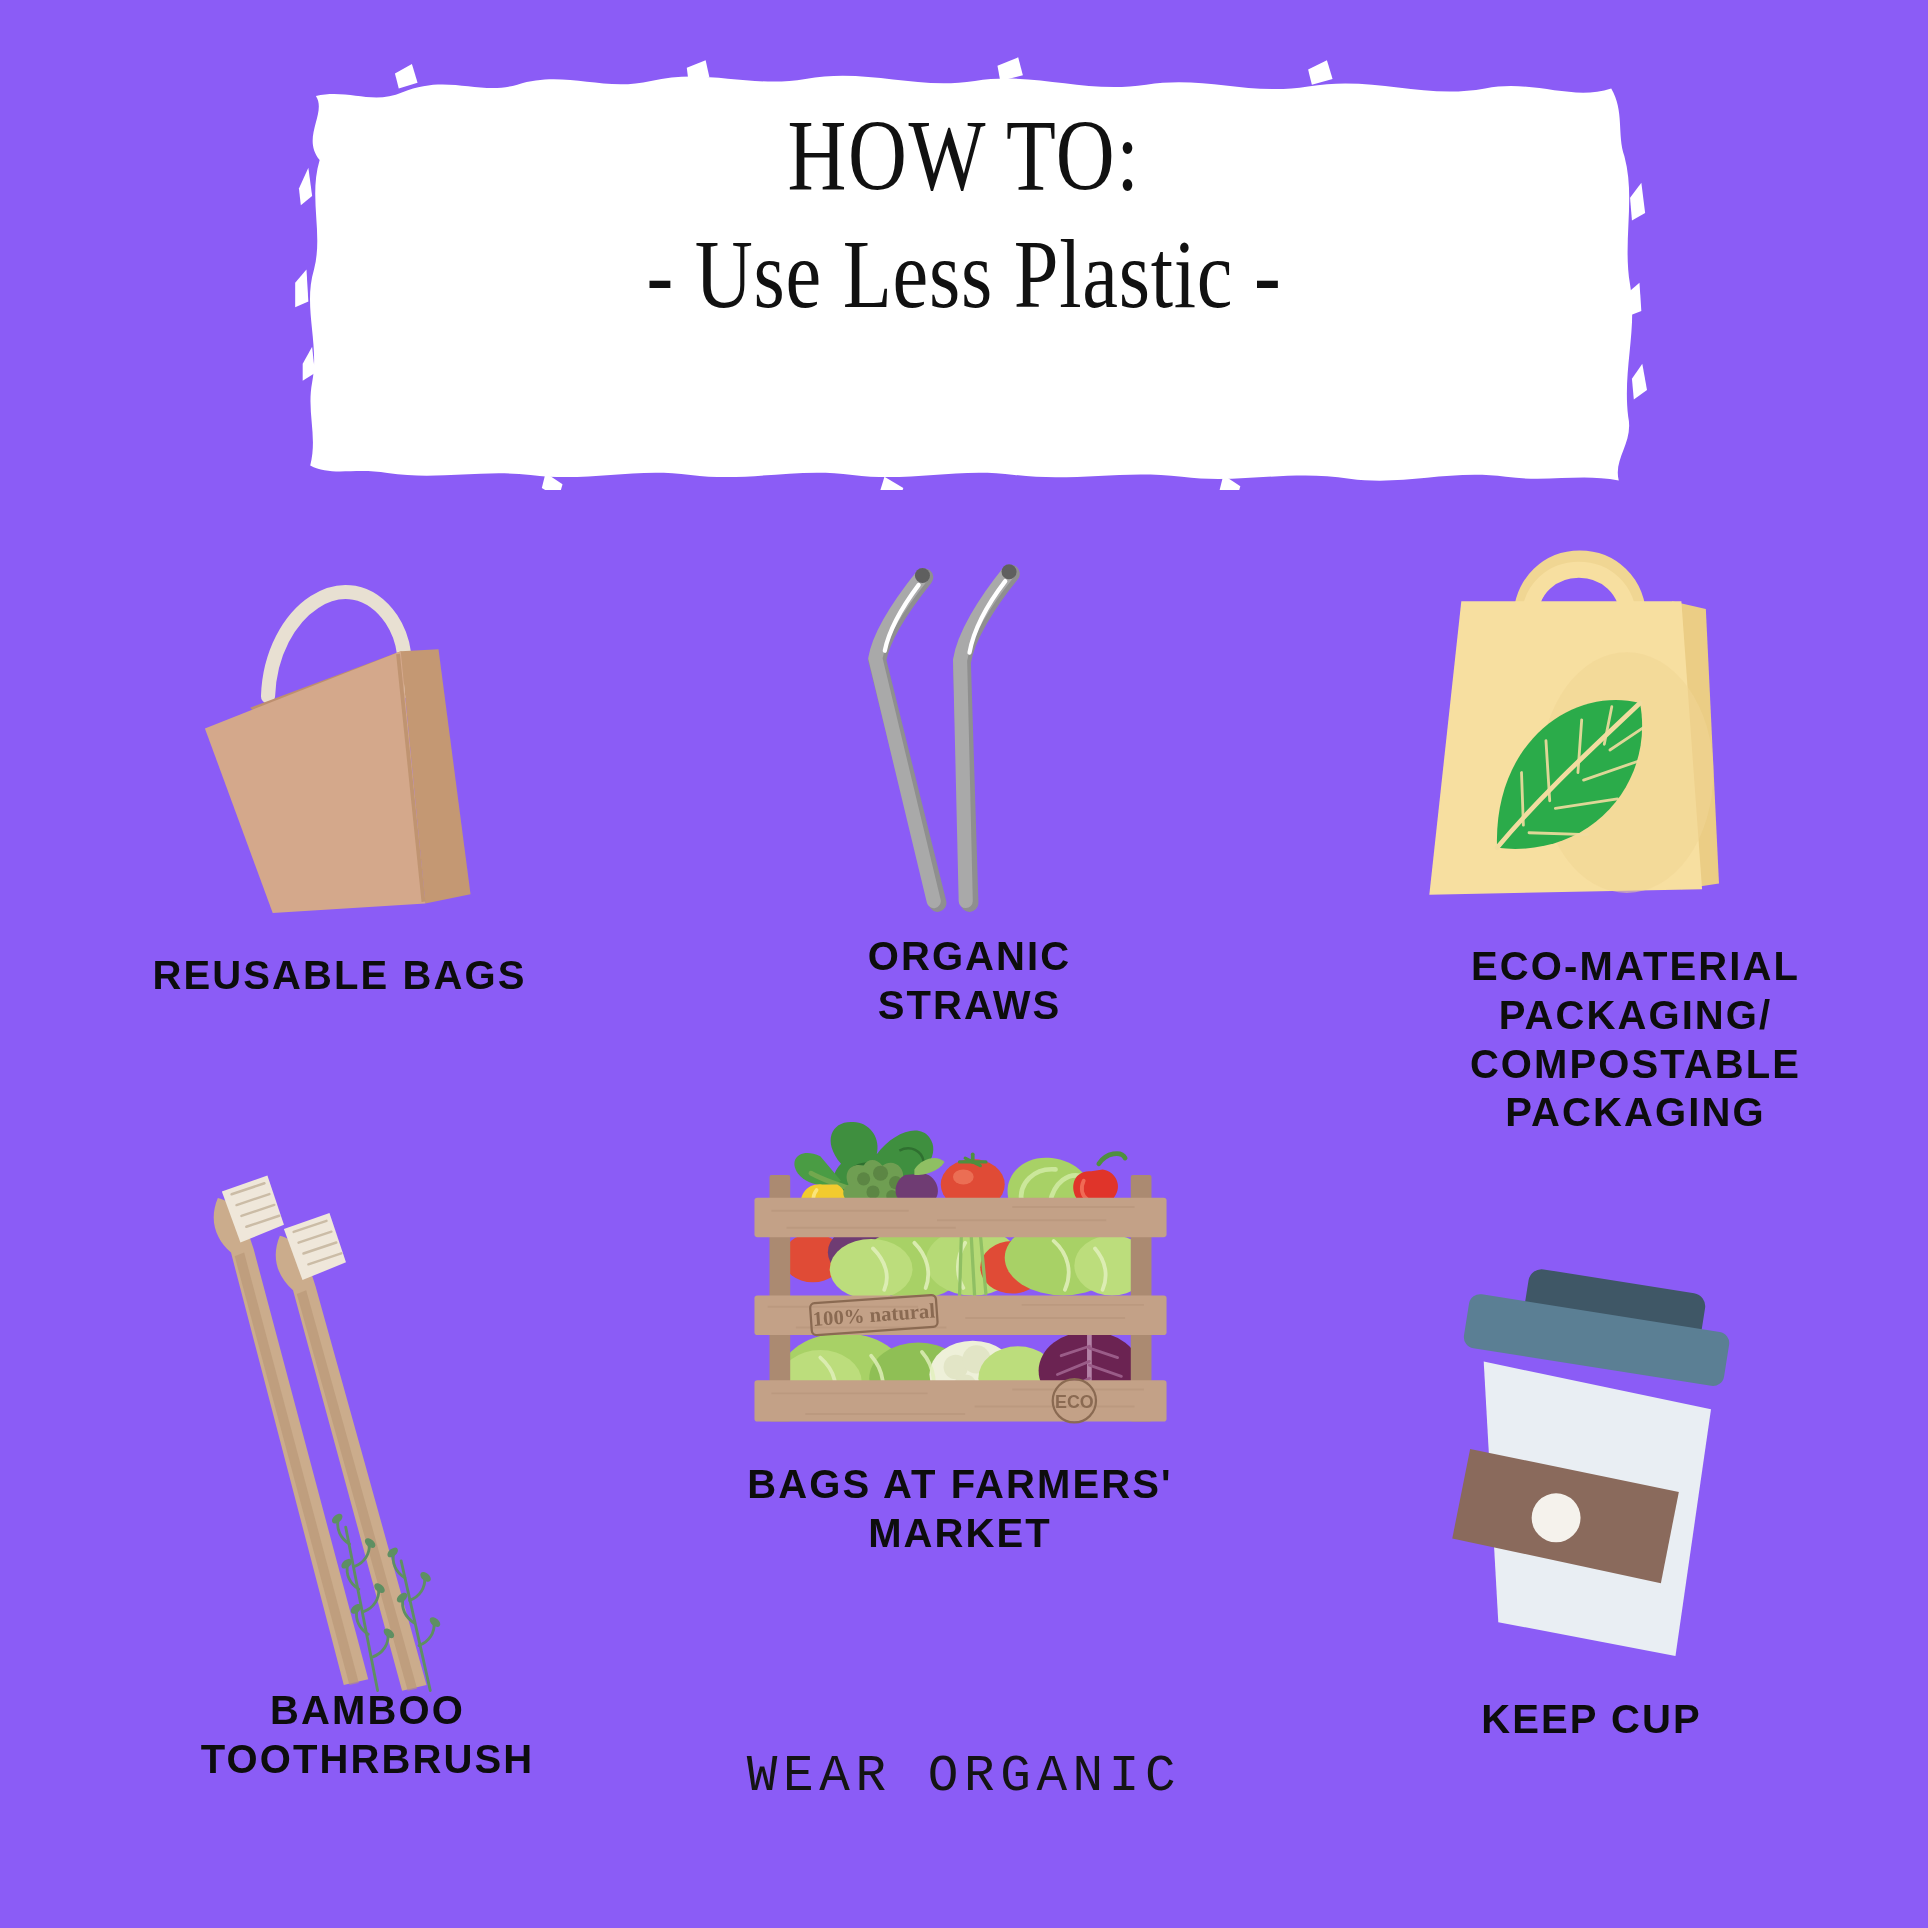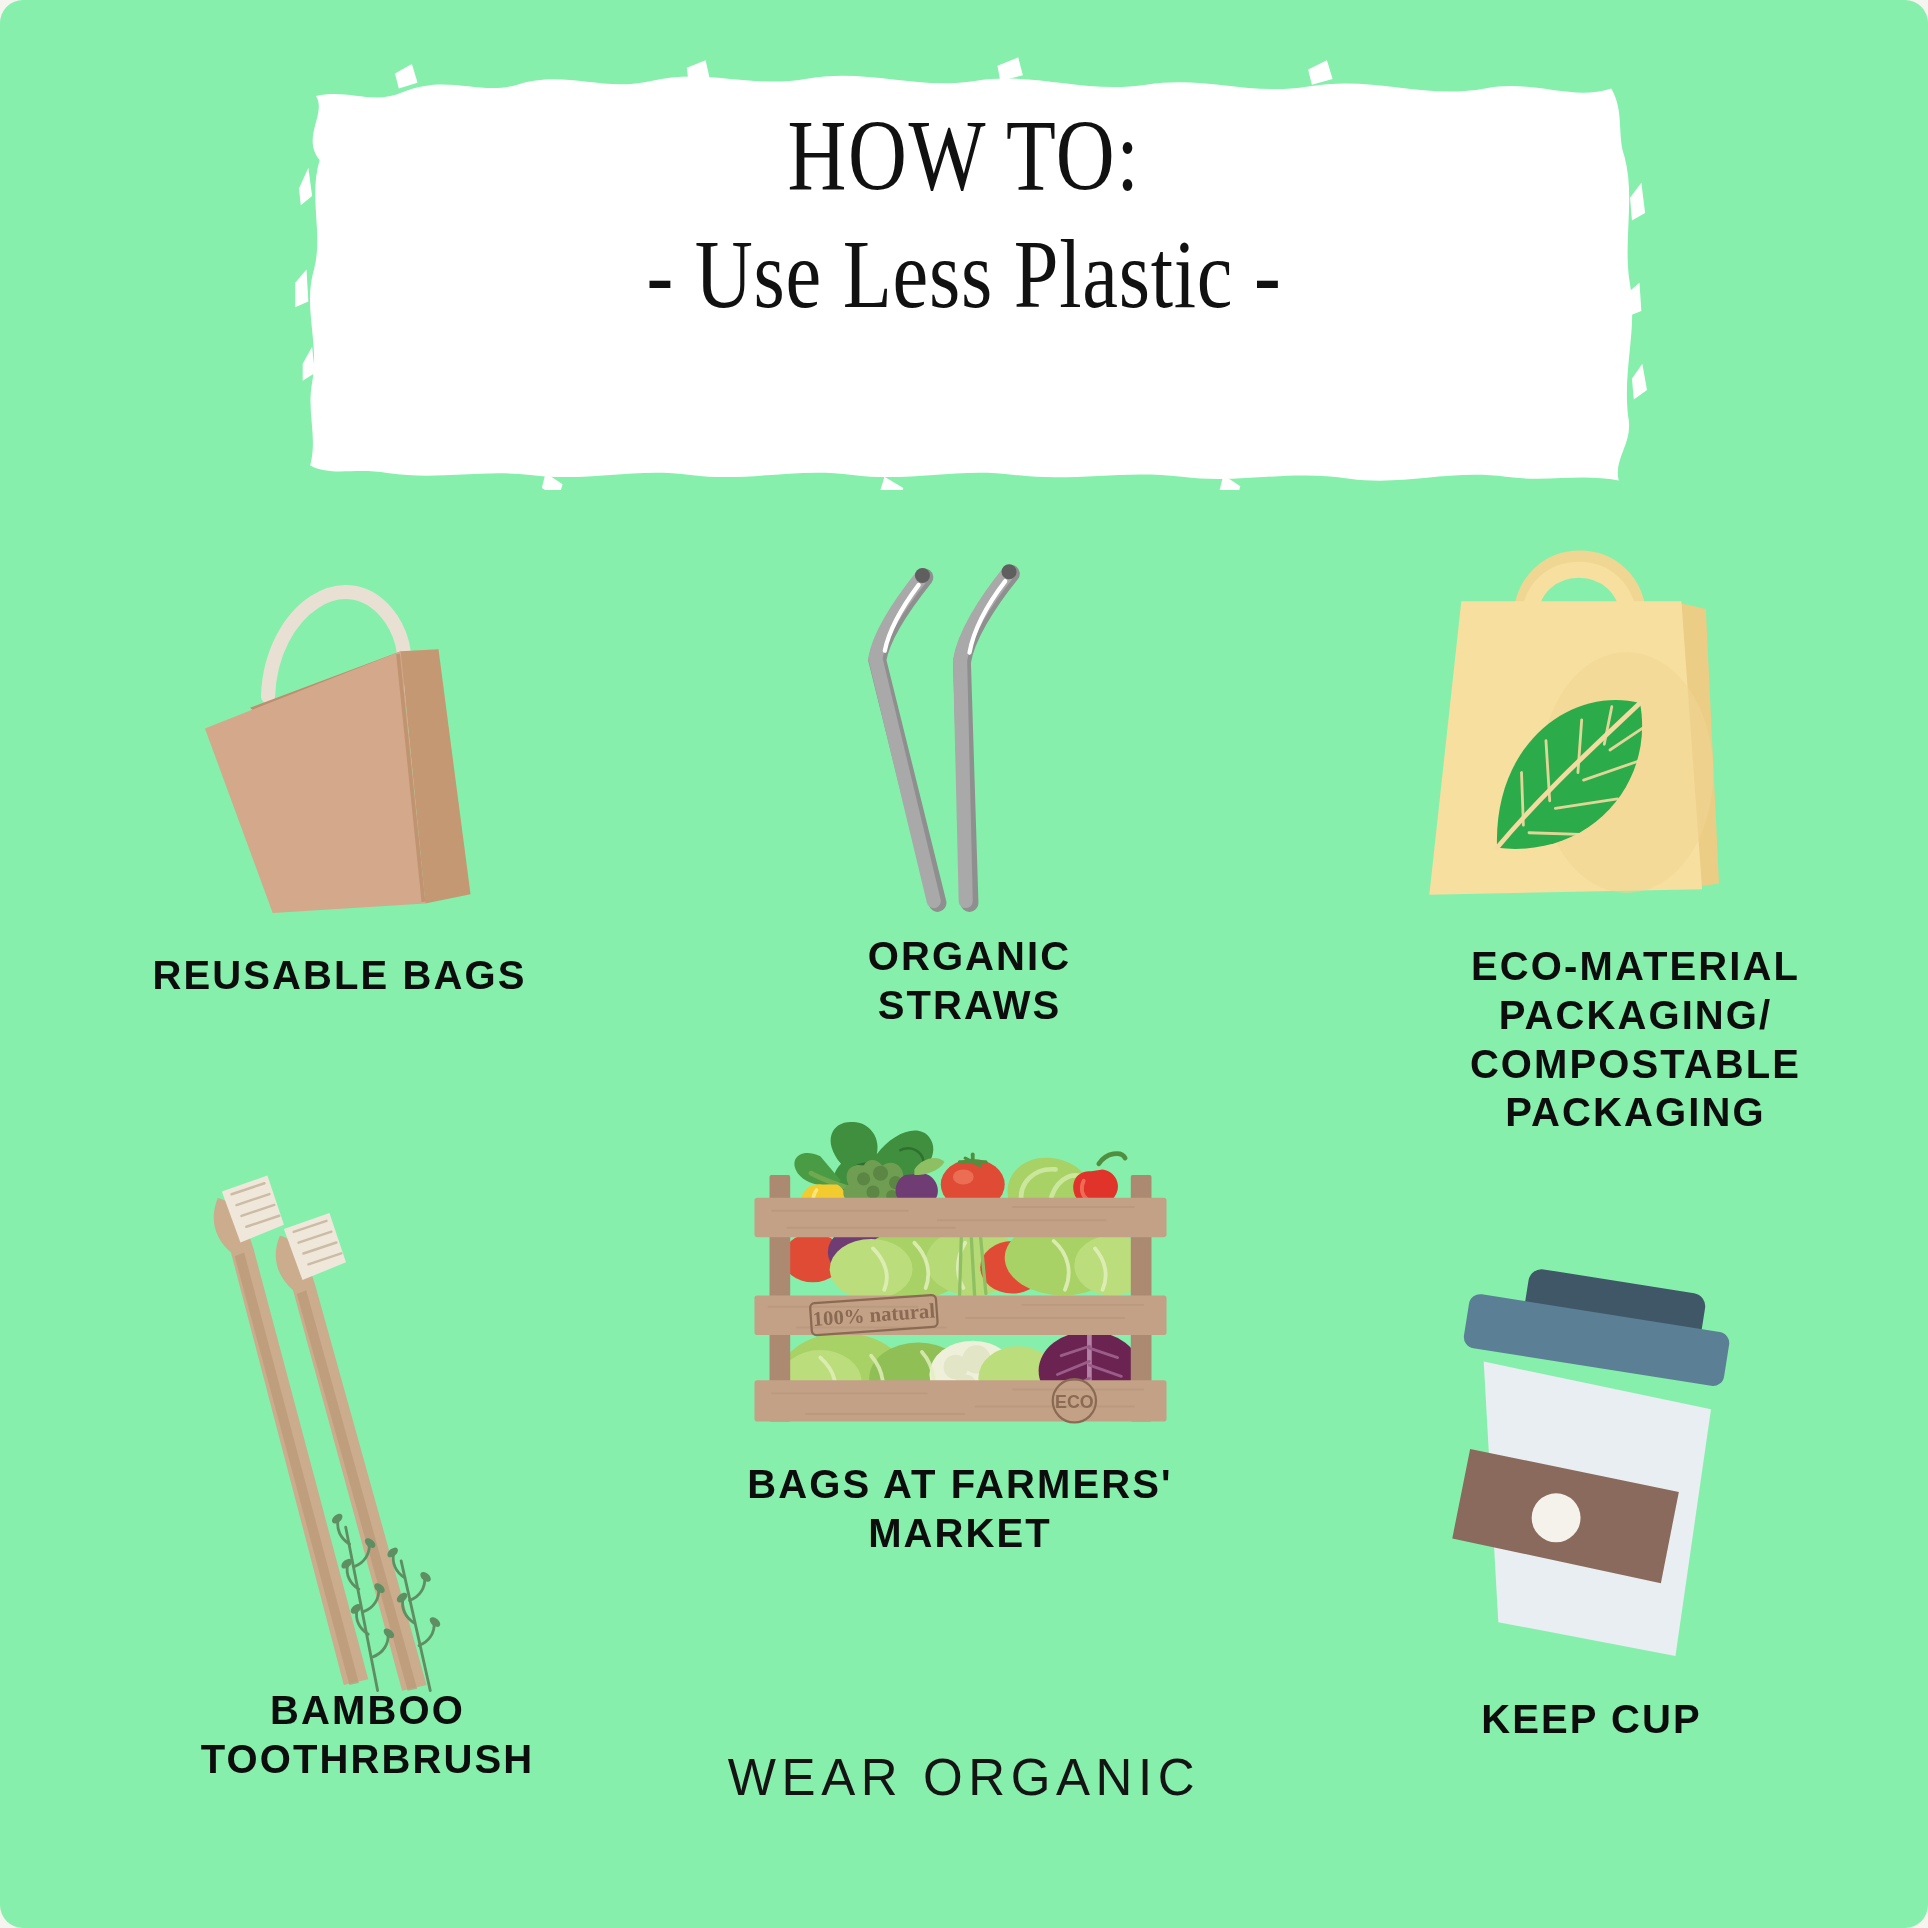--- a/index.html
+++ b/index.html
@@ -71,39 +71,39 @@
 
   
   .brand {
     position: absolute;
     left: 0; top: 1748px;
     width: 1928px;
     text-align: center;
     pointer-events: none;
   }
   .brand-main {
-    font-family: Liberation Sans, sans-serif;
+    font-family: Liberation Mono, monospace;
     font-weight: 300;
     font-size: 51px;
     letter-spacing: 5.6px;
     color: #141414;
   }
   .brand-sub {
     font-family: "Liberation Sans", sans-serif;
     font-weight: 300;
     font-size: 25.4px;
     letter-spacing: 6.6px;
     color: #141414;
     margin-top: 13px;
   }
 </style>
 </head>
 <body>
 
-<div id="poster" style="background: #86efac; border-radius: 23px;">
+<div id="poster" style="background: #8b5cf6;">
 
   <div class="banner-wrap">
     <svg viewBox="0 0 1450 470" preserveAspectRatio="none" aria-hidden="true">
       <path fill="#ffffff" d="
         M 40,120 C 20,96 48,70 36,52 C 70,44 96,62 128,48 C 176,28 210,52 250,40
         C 300,24 340,48 392,36 C 450,22 498,44 556,34 C 622,22 672,46 736,36
         C 800,26 852,50 918,40 C 980,30 1028,52 1090,42 C 1160,30 1212,56 1278,44
         C 1330,34 1370,58 1412,44 C 1426,68 1418,92 1426,116
         C 1438,160 1424,206 1432,252 C 1440,300 1424,342 1430,392
         C 1436,420 1414,436 1420,460

